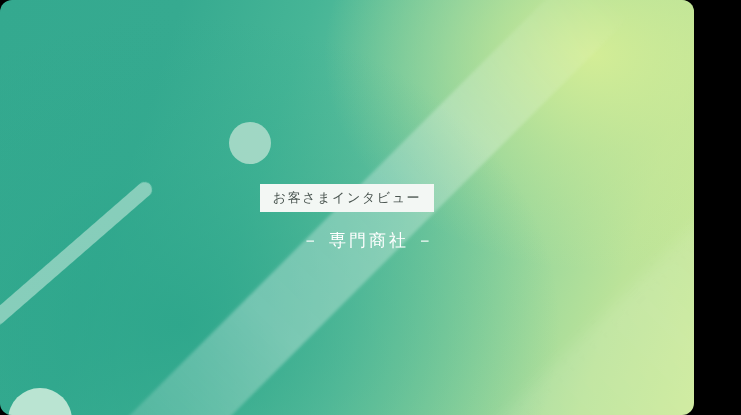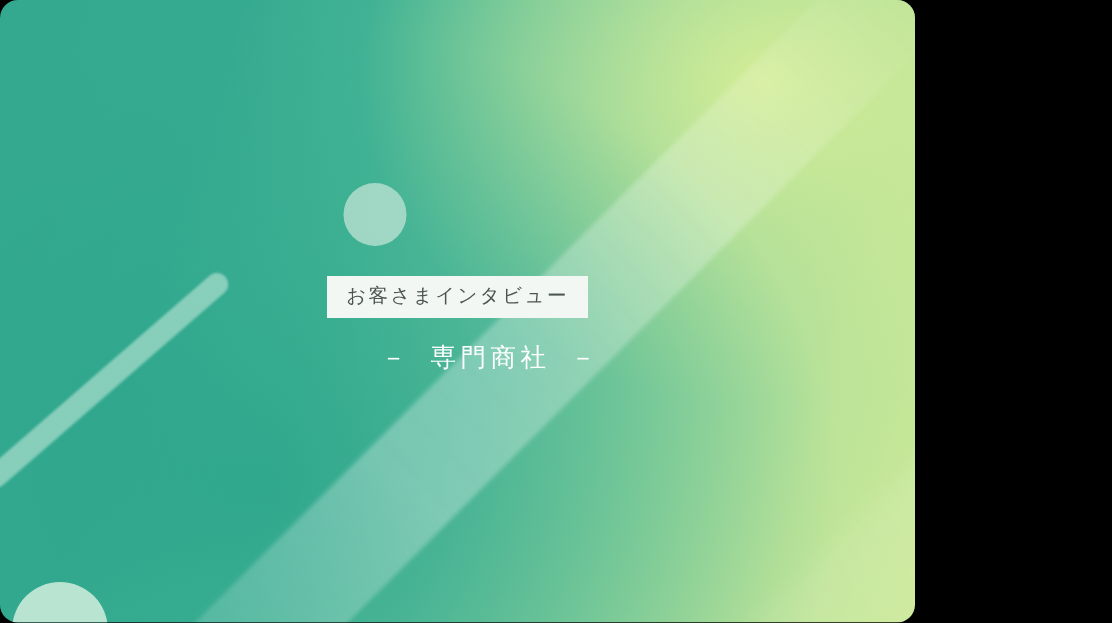--- a/index.html
+++ b/index.html
@@ -7,25 +7,25 @@
     margin: 0;
     padding: 0;
     background: #000000;
     width: 741px;
     height: 415px;
     overflow: hidden;
   }
 
   #card {
     position: relative;
-    width: 610px;
+    width: 694px;
     height: 415px;
     border-radius: 12px;
     overflow: hidden;
-    font-family: Liberation Mono, monospace;
+    font-family: Liberation Serif, serif;
     
     background:
       linear-gradient(108deg,
         #34a98f 0%,
         #36aa90 22%,
         #46b596 38%,
         #69c49f 55%,
         #96d69c 72%,
         #bbe399 86%,
         #cbe996 100%);

